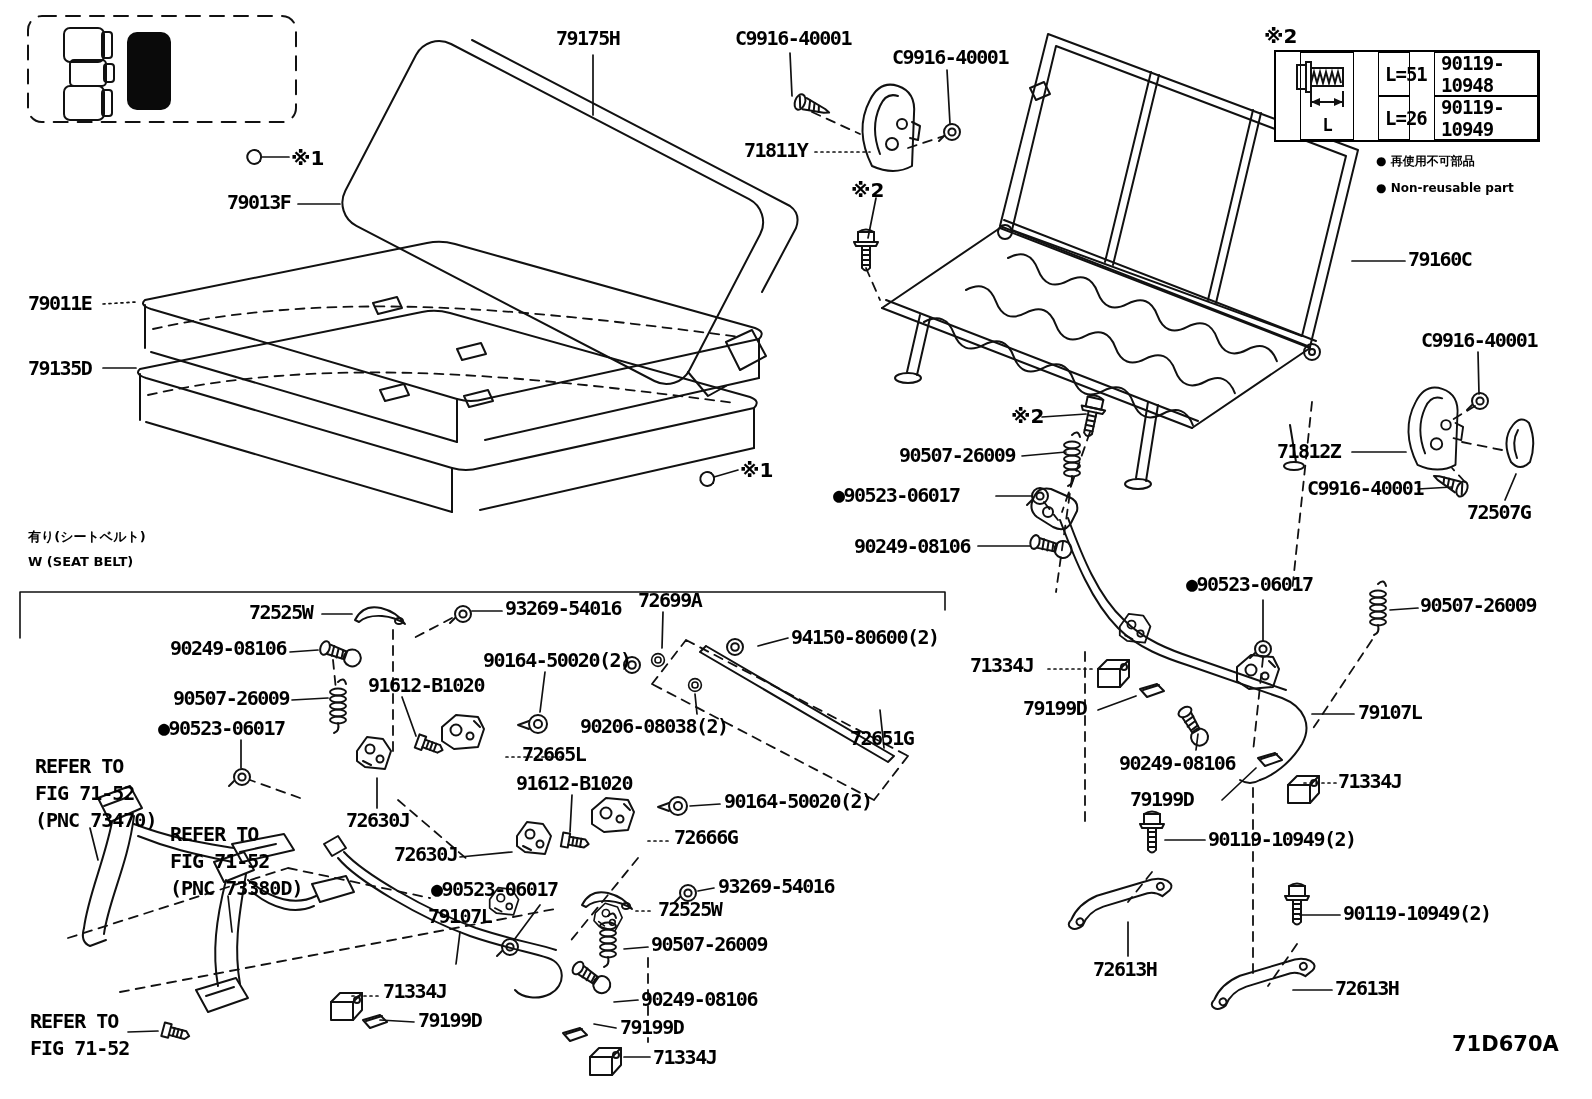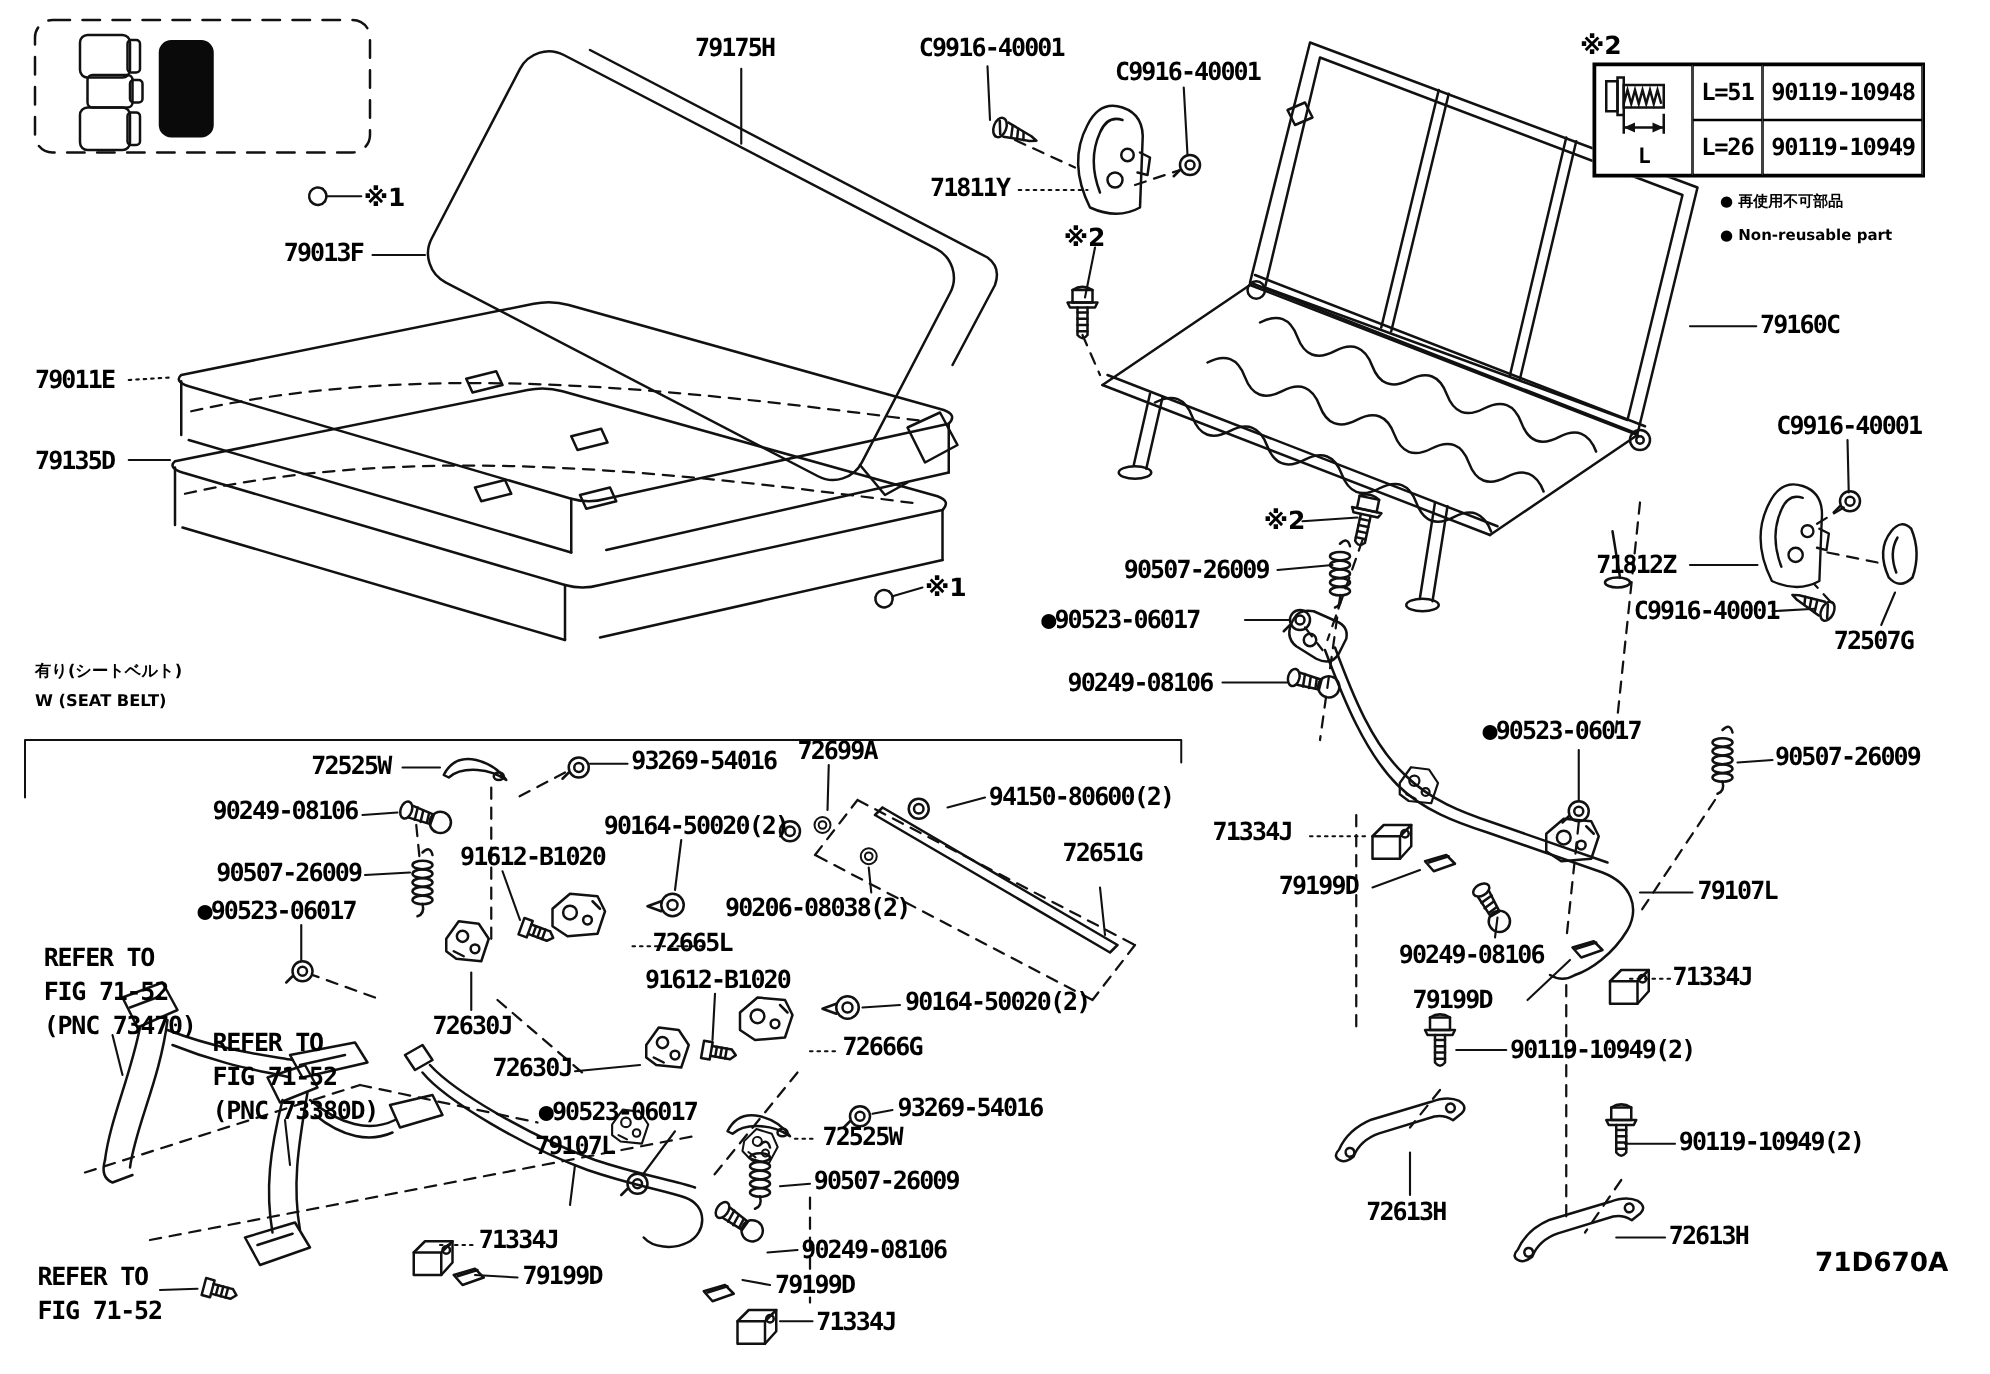--- a/index.html
+++ b/index.html
@@ -14,21 +14,21 @@
   svg.art .dshL{stroke-dasharray:14 10;}
   svg.art .fill{fill:#0a0a0a;stroke:none;}
   .lb{position:absolute;font-weight:bold;font-size:20px;letter-spacing:-1.5px;white-space:nowrap;line-height:1;}
   .jp{font-family:"DejaVu Sans",sans-serif;letter-spacing:0;}
   .ref{position:absolute;font-weight:bold;font-size:20px;letter-spacing:-1px;line-height:27px;white-space:nowrap;}
   .note{position:absolute;font-weight:bold;font-size:12px;white-space:nowrap;font-family:"DejaVu Sans",sans-serif;}
   .sect{position:absolute;font-weight:bold;font-size:13px;white-space:nowrap;font-family:"DejaVu Sans",sans-serif;}
   .btable{position:absolute;left:1274px;top:50px;display:grid;grid-template-columns:78px 56px 128px;
           grid-template-rows:44px 44px;border:2.5px solid #000;background:#fff;}
   .btable .cell{border:1.5px solid #000;display:flex;align-items:center;justify-content:flex-start;
-          font-weight:bold;font-size:19px;letter-spacing:-1px;padding-left:6px;}
+          font-weight:bold;font-size:19px;letter-spacing:-1px;padding-left:6px;margin-left:24px;}
   .btable .iconcell{grid-row:1 / span 2;display:flex;flex-direction:column;align-items:center;justify-content:center;padding:0;}
   .btable .dim{font-size:17px;font-weight:bold;margin-top:-4px;}
   .diagid{position:absolute;font-weight:bold;font-size:21px;letter-spacing:0;font-family:"DejaVu Sans",sans-serif;}
 </style>
 </head>
 <body>
 
 <div class="stage">
 
 <svg class="art" width="1592" height="1099" viewBox="0 0 1592 1099">
@@ -421,21 +421,21 @@
 <div class="lb" style="left:249px;top:602px">72525W</div>
 <div class="lb" style="left:505px;top:598px">93269-54016</div>
 <div class="lb" style="left:638px;top:590px">72699A</div>
 <div class="lb" style="left:791px;top:627px">94150-80600(2)</div>
 <div class="lb" style="left:483px;top:650px">90164-50020(2)</div>
 <div class="lb" style="left:368px;top:675px">91612-B1020</div>
 <div class="lb" style="left:170px;top:638px">90249-08106</div>
 <div class="lb" style="left:173px;top:688px">90507-26009</div>
 <div class="lb" style="left:158px;top:718px">●90523-06017</div>
 <div class="lb" style="left:580px;top:716px">90206-08038(2)</div>
-<div class="lb" style="left:850px;top:672px">72651G</div>
+<div class="lb" style="left:850px;top:728px">72651G</div>
 <div class="lb" style="left:522px;top:744px">72665L</div>
 <div class="lb" style="left:516px;top:773px">91612-B1020</div>
 <div class="lb" style="left:346px;top:810px">72630J</div>
 <div class="lb" style="left:394px;top:844px">72630J</div>
 <div class="lb" style="left:724px;top:791px">90164-50020(2)</div>
 <div class="lb" style="left:674px;top:827px">72666G</div>
 <div class="lb" style="left:431px;top:879px">●90523-06017</div>
 <div class="lb" style="left:428px;top:906px">79107L</div>
 <div class="lb" style="left:718px;top:876px">93269-54016</div>
 <div class="lb" style="left:658px;top:899px">72525W</div>
@@ -481,15 +481,15 @@
   </div>
   <div class="cell">L=51</div>
   <div class="cell">90119-10948</div>
   <div class="cell">L=26</div>
   <div class="cell">90119-10949</div>
 </div>
 
 <div class="note" style="left:1376px;top:153px">● 再使用不可部品</div>
 <div class="note" style="left:1376px;top:181px">● Non-reusable part</div>
 
-<div class="diagid" style="left:1452px;top:998px">71D670A</div>
+<div class="diagid" style="left:1452px;top:1032px">71D670A</div>
 
 </div>
 
 </body></html>

